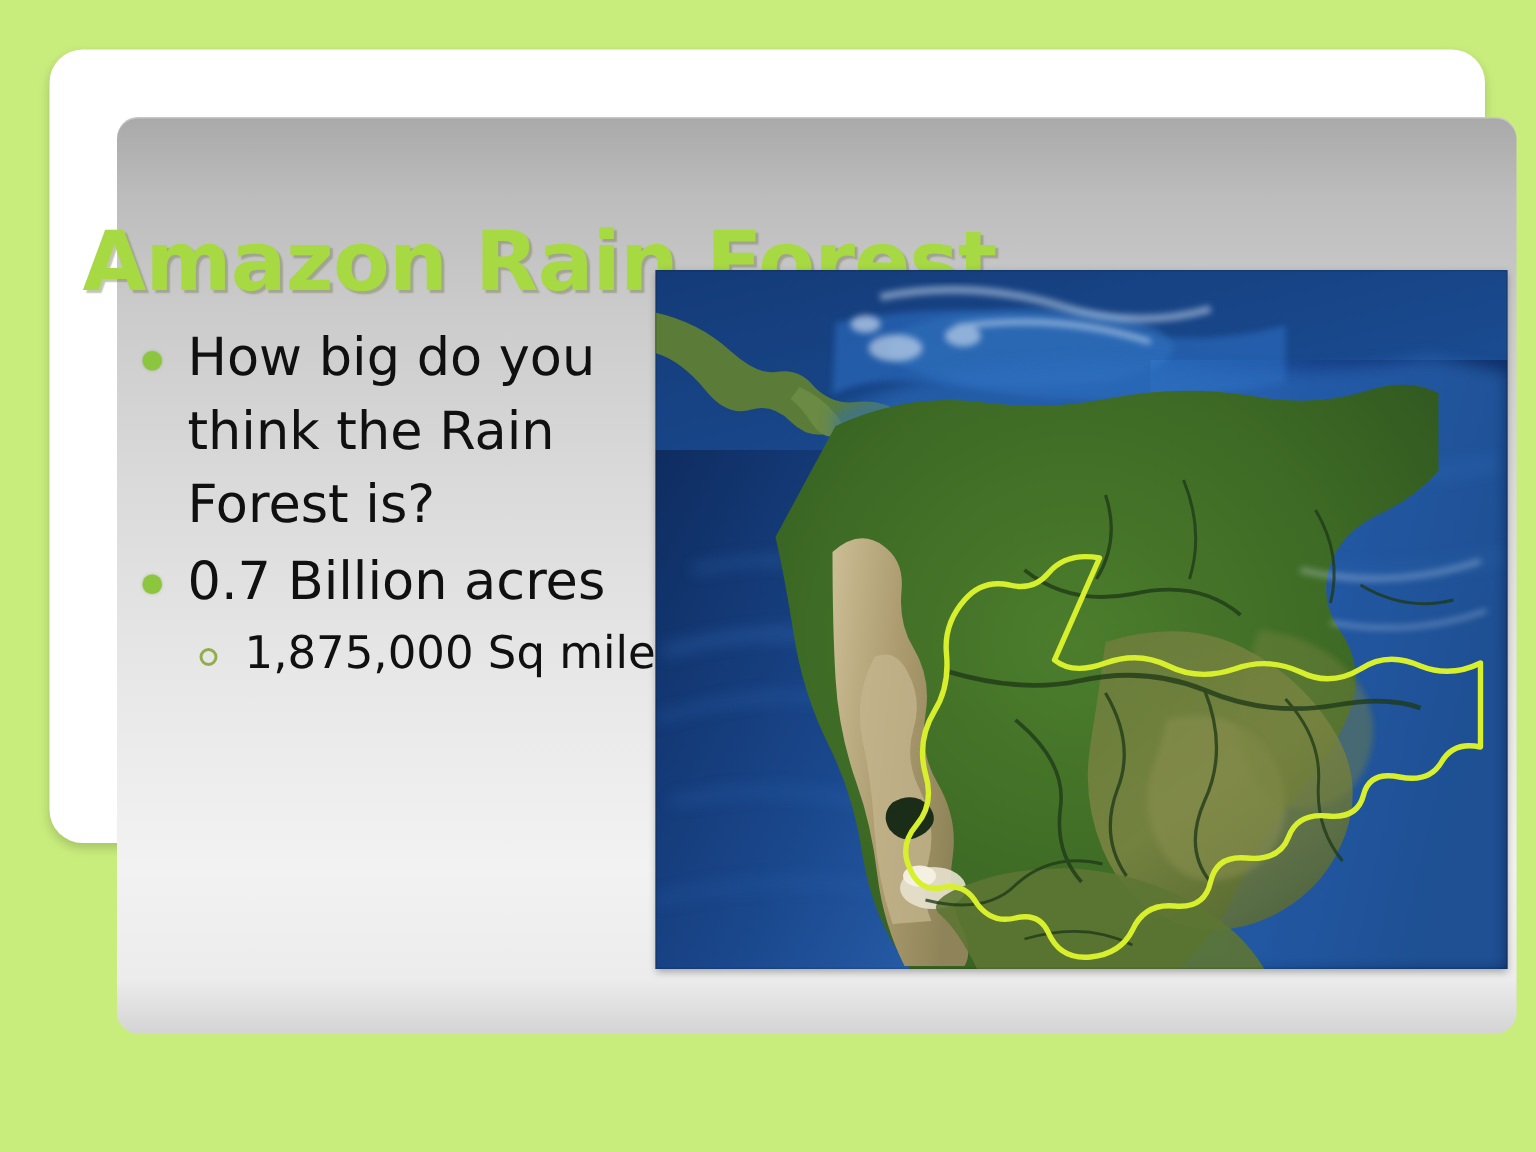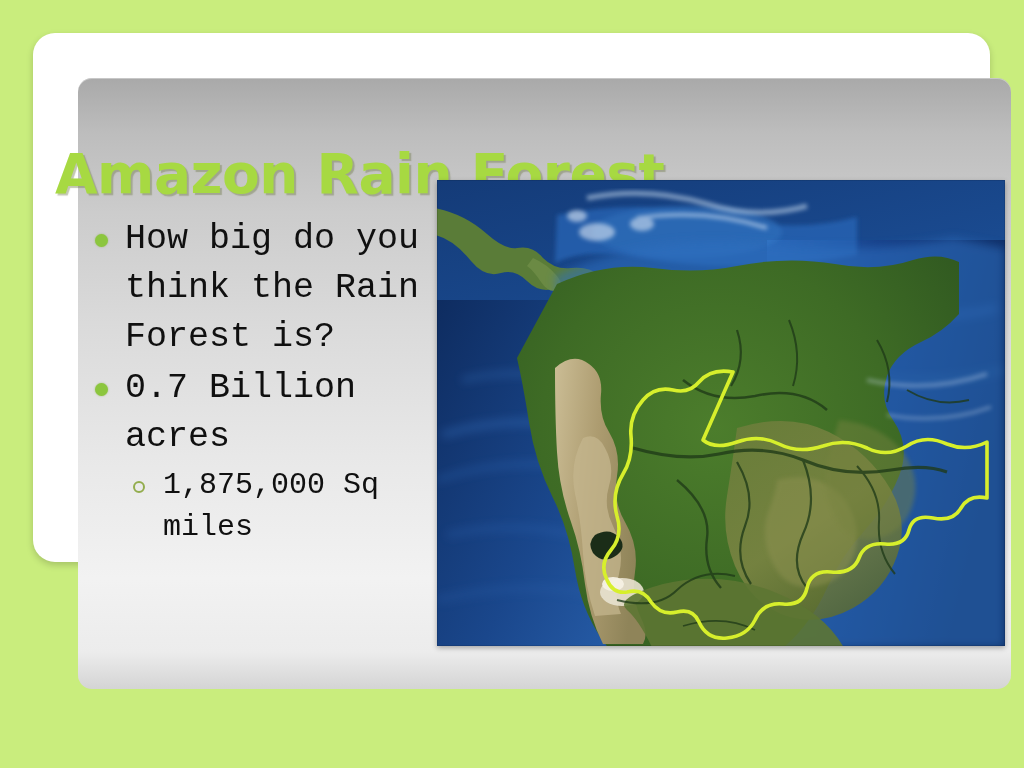--- a/index.html
+++ b/index.html
@@ -67,21 +67,20 @@
     white-space: nowrap;
     line-height: 1.05;
   }
 
   
   .bullet-list {
     position: absolute;
     left: 5px;
     top: 137px;
     width: 390px;
-    font-family: Liberation Mono, monospace;
   }
 
   .bullet-item {
     position: relative;
     padding-left: 42px;
     margin-bottom: 2px;
     font-size: 35px;
     line-height: 49px;
     color: #101010;
     font-weight: normal;

